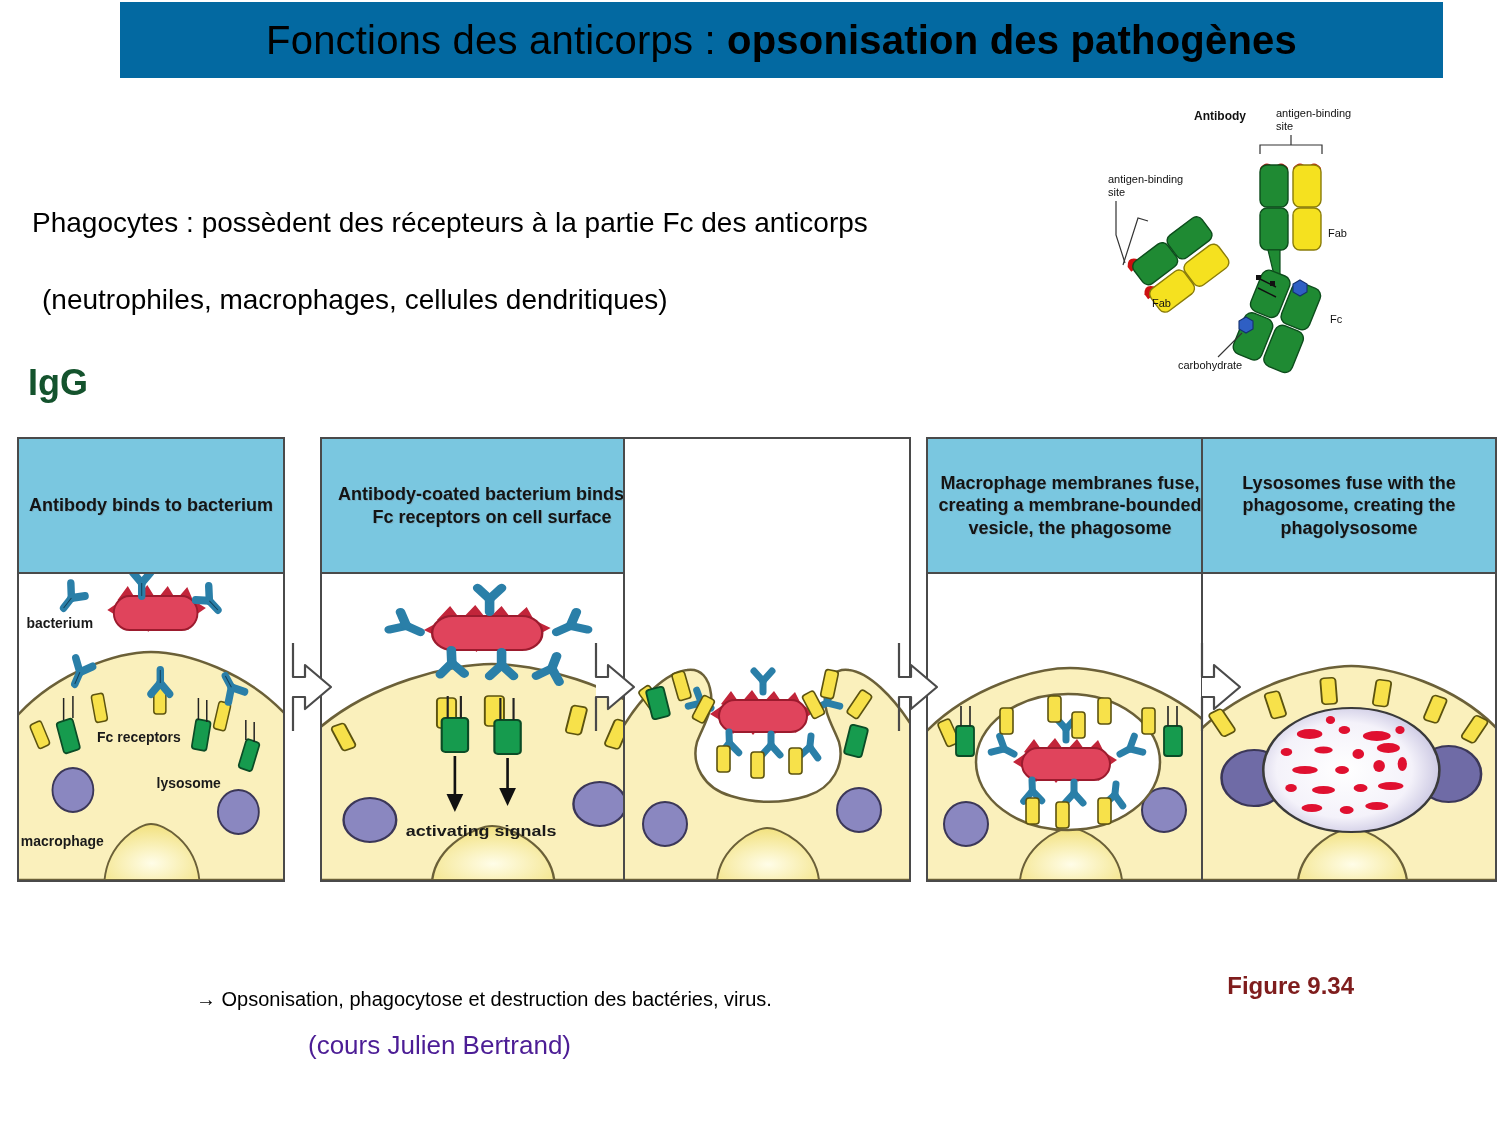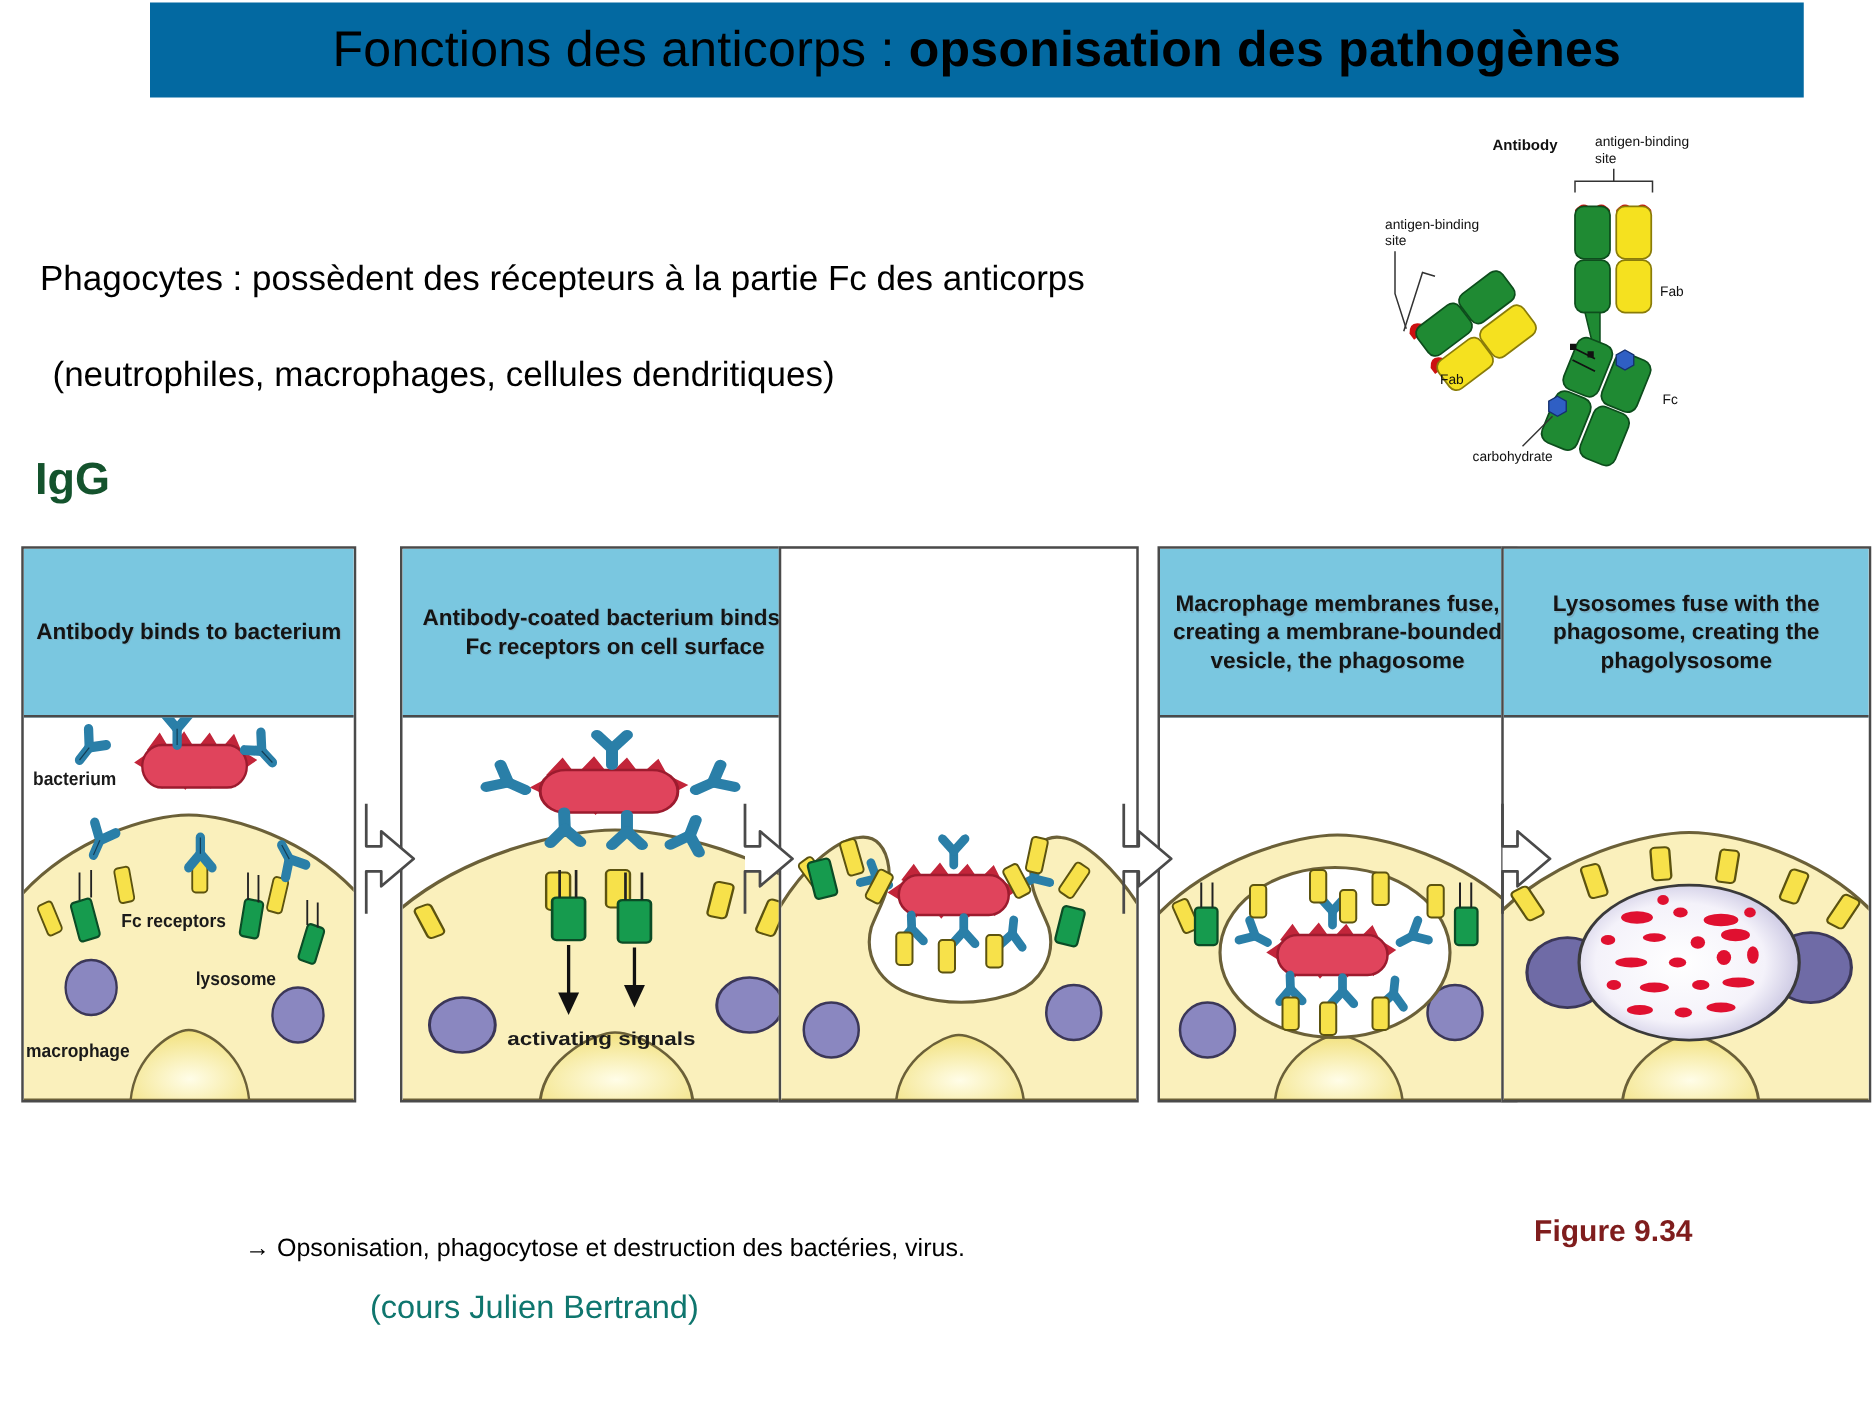--- a/index.html
+++ b/index.html
@@ -54,21 +54,21 @@
 
   
   .connector{position:absolute;top:200px;width:46px;height:100px;z-index:6;}
   .connector svg{display:block;}
 
   
   #figure-caption{position:absolute;right:146px;top:928px;font-size:24px;
     font-weight:bold;color:#7f1d1d;margin-top:44px;}
   #conclusion{position:absolute;left:196px;top:988px;font-size:20px;color:#000;
     white-space:nowrap;}
-  #credit{position:absolute;left:296px;top:1030px;font-size:26px;color:#0f766e;
+  #credit{position:absolute;left:308px;top:1030px;font-size:26px;color:#4c1d95;
     white-space:nowrap;}
 
   .art-lbl{font-family:"Liberation Sans",sans-serif;font-size:15px;
     font-weight:bold;fill:#1a1a1a;}
 </style>
 </head>
 <body>
 
 <div id="title-band">
   <div id="title-text">

